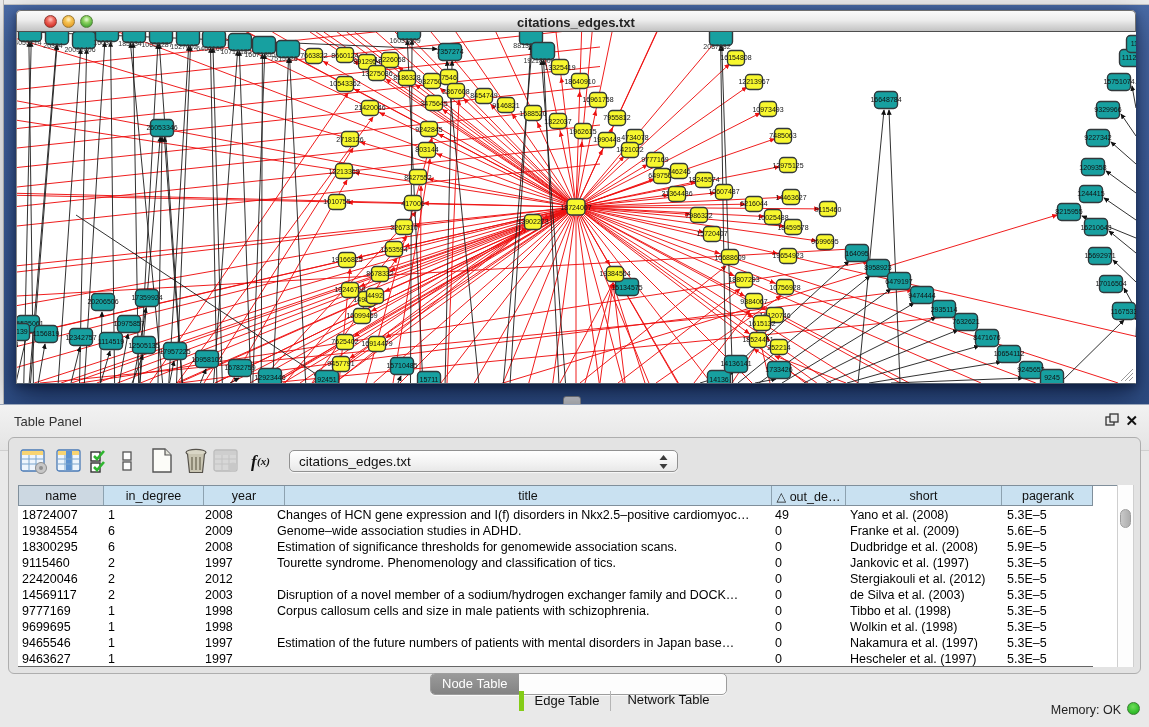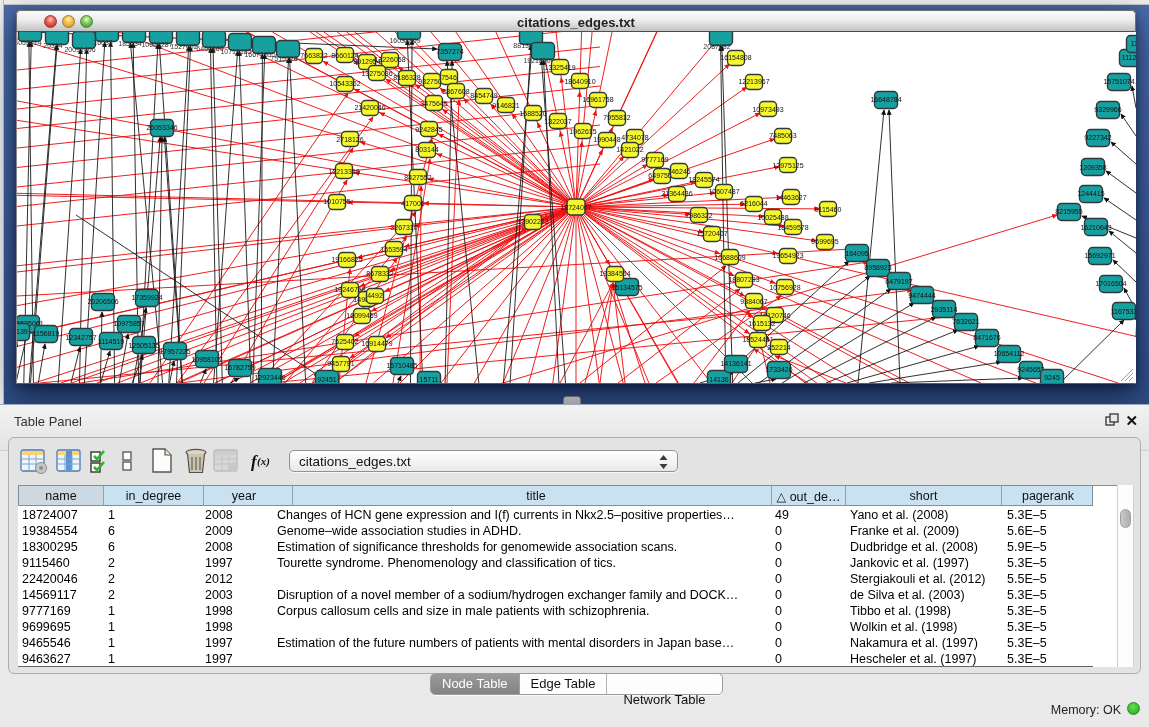--- a/index.html
+++ b/index.html
@@ -39,21 +39,21 @@
 .trow { position:absolute; left:0; width:1119px; height:16px; font-size:12.5px; color:#000; }
 .trow .c { position:absolute; top:1px; white-space:nowrap; }
 #tablebg { position:absolute; left:18px; top:506px; width:1101px; height:161px; background:#fff; border-bottom:1px solid #666; }
 #tableright { position:absolute; left:1093px; top:485px; width:26px; height:182px; background:#fff; border-top:1px solid #808f9b;}
 #vscroll { position:absolute; left:1117px; top:485px; width:17px; height:182px; background:#fdfdfd; border-left:1px solid #cfcfcf; border-right:1px solid #cfcfcf; }
 #vthumb { position:absolute; left:1120px; top:509px; width:11px; height:19px; background:linear-gradient(90deg,#c9c9c9,#adadad); border-radius:6px; border:1px solid #9d9d9d;}
 #tabs { position:absolute; left:430px; top:673px; height:22px; border:1px solid #9d9d9d; border-radius:5px; background:#fdfdfd;
   font-size:13px; color:#111; box-shadow:0 1px 0 rgba(255,255,255,.7); }
 .tab { display:inline-block; height:20px; line-height:20px; padding:0 11px; vertical-align:top; }
 #tab1 { background:linear-gradient(180deg,#9a9a9a,#838383); color:#fff; border-radius:4px 0 0 4px; }
-#tab2 { border-left:1px solid #84cc16; border-right:1px solid #b5b5b5; }
+#tab2 { border-left:5px solid #84cc16; border-right:1px solid #b5b5b5;margin-top:17px; }
 #mem { position:absolute; right:28px; top:703px; font-size:12.5px; color:#222; }
 #memdot { position:absolute; right:9px; top:702px; width:13px; height:13px; border-radius:50%;
   background:radial-gradient(circle at 45% 35%,#6fdd5a,#35bf2d 60%,#22a11f); border:1.5px solid #3a7d33; }
 </style></head>
 <body>
 <div id="desk"></div>
 <div id="topstrip"></div>
 <div id="leftstrip"></div>
 <div style="position:absolute;left:563px;top:396px;width:18px;height:9px;background:linear-gradient(180deg,#e8e8e8,#bdbdbd);border:1px solid #8b8b8b;border-radius:3px 3px 0 0;"></div>
 <div id="win">
@@ -686,40 +686,40 @@
 <div id="thead">
   <b class="hc" style="left:0;width:84px;border-left:none;background:#ccd8e2">
       <b>name</b>
     </b>
   <b class="hc" style="left:84px;width:100px">
       <b>in_degree</b>
     </b>
   <b class="hc" style="left:184px;width:81px">
       <b>year</b>
     </b>
-  <b class="hc" style="left:273px;width:487px">
+  <b class="hc" style="left:265px;width:487px">
       <b>title</b>
     </b>
   <b class="hc" style="left:752px;width:74px">
       <b>△ out_de…</b>
     </b>
   <b class="hc" style="left:826px;width:156px">
       <b>short</b>
     </b>
   <b class="hc" style="left:982px;width:93px">
       <b>pagerank</b>
     </b>
 </div>
 <div id="tablebg"></div>
 <div id="tableright"></div>
 <div class="trow" style="top:507px">
 <span class="c" style="left:22px">18724007</span>
 <span class="c" style="left:108px">1</span>
 <span class="c" style="left:205px">2008</span>
-<span class="c" style="left:277px">Changes of HCN gene expression and I(f) currents in Nkx2.5–positive properties…</span>
+<span class="c" style="left:277px">Changes of HCN gene expression and I(f) disorders in Nkx2.5–positive cardiomyoc…</span>
 <span class="c" style="left:775px">49</span>
 <span class="c" style="left:850px">Yano et al. (2008)</span>
 <span class="c" style="left:1007px">5.3E–5</span>
 </div>
 <div class="trow" style="top:523px">
 <span class="c" style="left:22px">19384554</span>
 <span class="c" style="left:108px">6</span>
 <span class="c" style="left:205px">2009</span>
 <span class="c" style="left:277px">Genome–wide association studies in ADHD.</span>
 <span class="c" style="left:775px">0</span>

